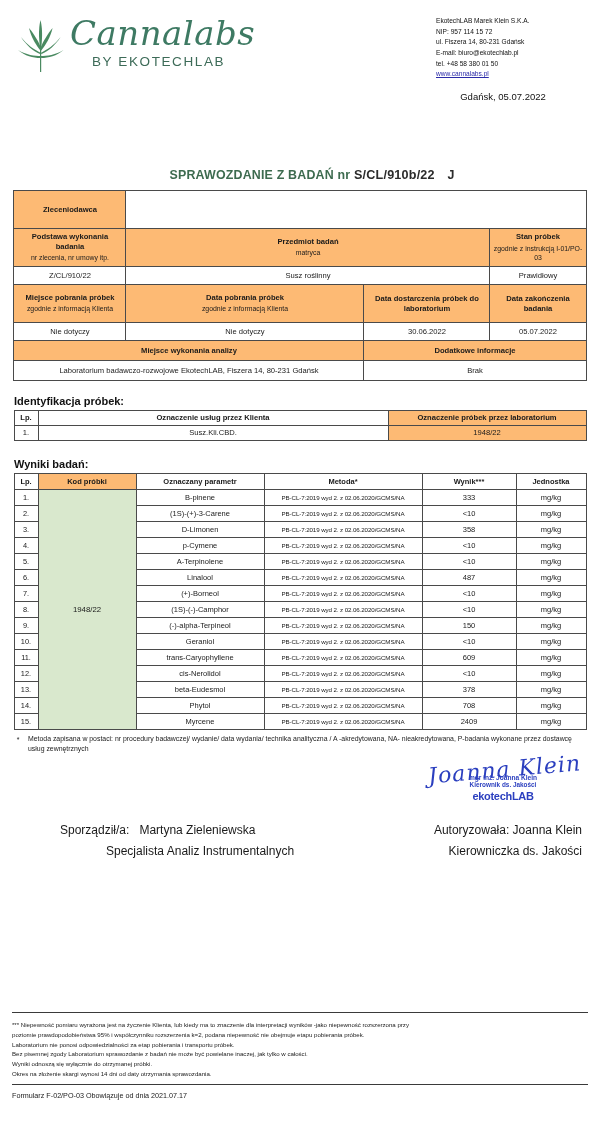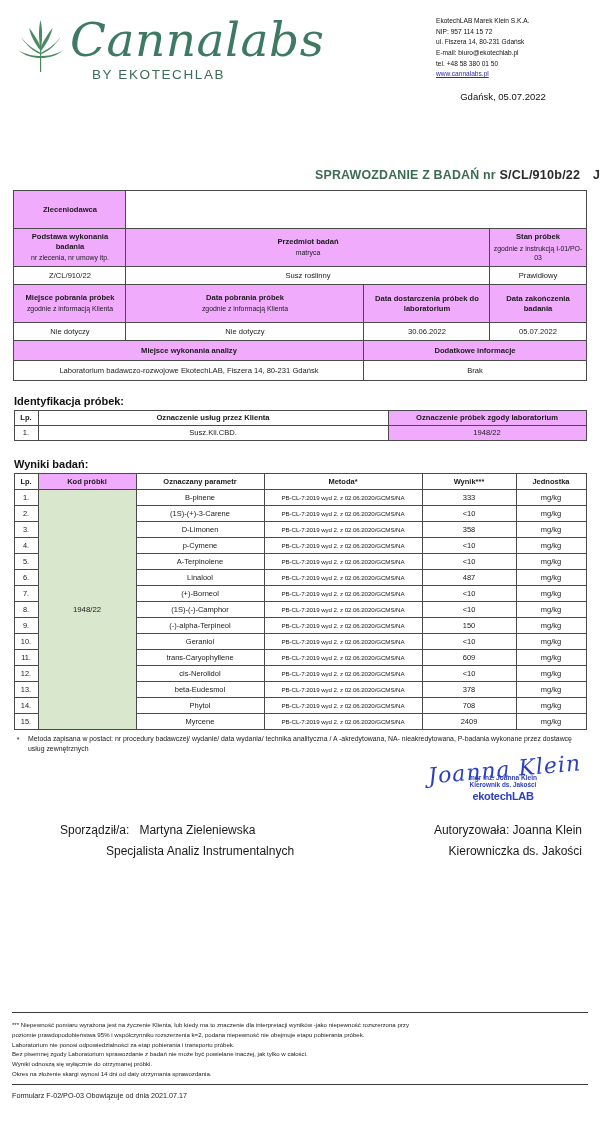--- a/index.html
+++ b/index.html
@@ -29,21 +29,21 @@
     display: flex;
     align-items: flex-start;
     gap: 4px;
     padding-top: 6px;
   }
   .leaf-icon { width: 52px; height: 58px; flex: none; }
   .logo-text { display: flex; flex-direction: column; }
   .logo-word {
     font-family: "DejaVu Serif", serif;
     font-style: italic;
-    font-size: 47px;
+    font-size: 34px;
     color: #3e7a63;
     line-height: 1;
     letter-spacing: .5px;
   }
   .logo-sub {
     font-size: 13.5px;
     letter-spacing: 1.6px;
     color: #3d6b58;
     margin-top: 4px;
     margin-left: 22px;
@@ -63,21 +63,21 @@
   .city-date {
     margin-top: 11px;
     font-size: 9.5px;
     color: #111;
     text-align: center;
     padding-right: 18px;
   }
 
   
   .report-title {
-    text-align: right;
+    text-align: center;
     font-size: 12.4px;
     font-weight: bold;
     color: #3d6b4f;
     letter-spacing: .2px;
     margin: 56px 0 8px 0;
     padding-left: 24px;
   }
   .report-title .num {
     color: #2b2b2b;
     font-size: 12.6px;
@@ -95,21 +95,21 @@
     table-layout: fixed;
   }
   table.doc td {
     border: 1px solid #4a4a4a;
     padding: 2px 3px;
     text-align: center;
     vertical-align: middle;
     font-size: 7.6px;
     line-height: 1.28;
   }
-  .g { background: #f0abfc; }
+  .g { background: #fdba74; }
   .hdr { font-weight: bold; font-size: 8.1px; }
   .sub { font-weight: normal; font-size: 6.9px; display: block; margin-top: 3px; }
   .blank-cell { background: #fff; }
 
   
   .sec-label {
     width: 572px;
     margin: 14px auto 3px auto;
     font-size: 11px;
     font-weight: bold;
@@ -331,21 +331,21 @@
 <table class="doc ident">
   <colgroup>
       <col style="width:24px">
       <col style="width:350px">
       <col style="width:198px">
     </colgroup>
   <tbody>
     <tr>
       <td class="hdr">Lp.</td>
       <td class="hdr">Oznaczenie  usług przez Klienta</td>
-      <td class="g hdr">Oznaczenie próbek zgody laboratorium</td>
+      <td class="g hdr">Oznaczenie próbek przez laboratorium</td>
     </tr>
     <tr>
       <td>1.</td>
       <td>Susz.Kli.CBD.</td>
       <td class="g">1948/22</td>
     </tr>
   </tbody>
 </table>
 
 <div class="sec-label tight">Wyniki badań:</div>

